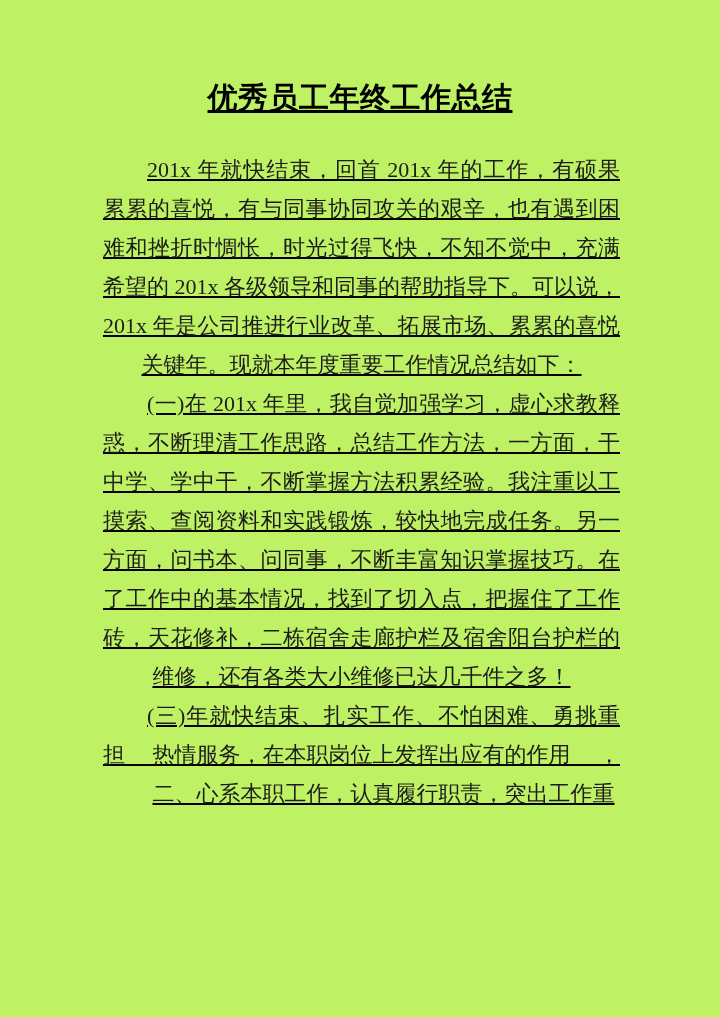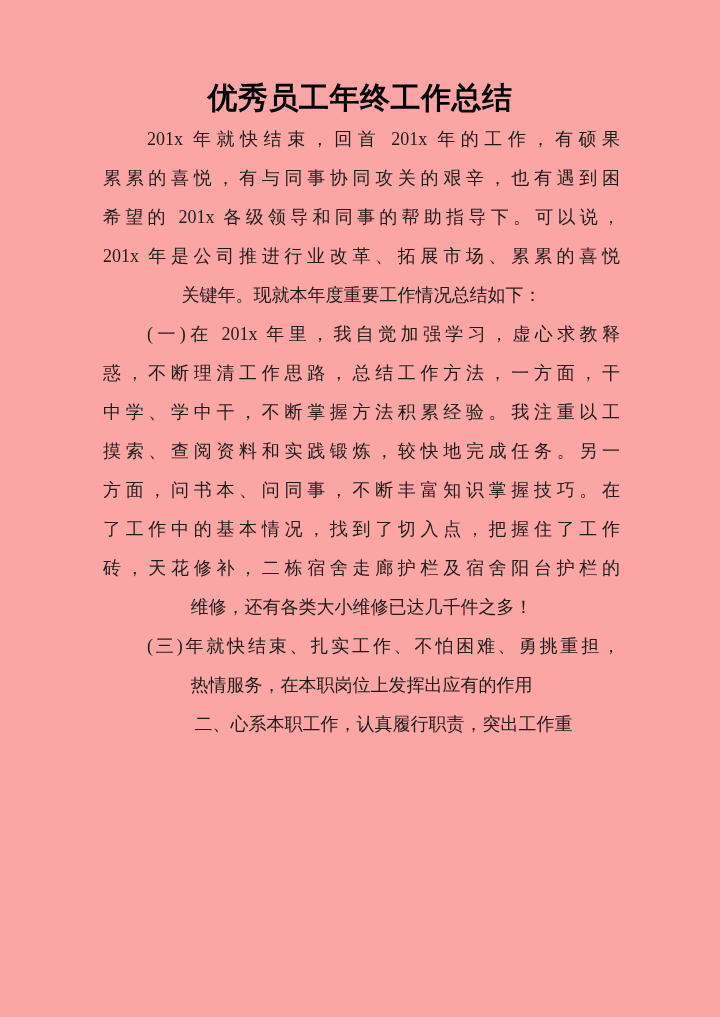--- a/index.html
+++ b/index.html
@@ -9,38 +9,39 @@
   body {
     width: 720px;
     height: 1017px;
     background: #ffffff;
     overflow: hidden;
   }
   .page {
     position: relative;
     width: 720px;
     height: 1017px;
-    background: #fca5a5;
+    background: #bef264;
+    text-decoration: underline;
   }
   .doc-title {
     margin: 0;
     padding-top: 80px;
     text-align: center;
     font-family: "Liberation Sans", "DejaVu Sans", sans-serif;
     font-weight: 700;
     font-size: 30px;
     line-height: 36px;
     color: #000000;
     letter-spacing: 0.5px;
   }
   .doc-body {
-    margin: 4px 100px 0 103px;
+    margin: 34px 100px 0 103px;
     width: 517px;
     font-family: "Liberation Serif", "DejaVu Serif", serif;
-    font-size: 18px;
+    font-size: 22px;
     color: #1c1c1c;
   }
   .para {
     margin: 0;
     padding: 0;
   }
   .line {
     height: 39px;
     line-height: 39px;
     white-space: nowrap;
@@ -57,20 +58,21 @@
 </style>
 </head>
 <body>
 
 <div class="page">
   <h1 class="doc-title">优秀员工年终工作总结</h1>
   <div class="doc-body">
       <div class="para">
         <div class="line indent fill">201x 年就快结束，回首 201x 年的工作，有硕果</div>
         <div class="line fill">累累的喜悦，有与同事协同攻关的艰辛，也有遇到困</div>
+        <div class="line fill">难和挫折时惆怅，时光过得飞快，不知不觉中，充满</div>
         <div class="line fill">希望的 201x 各级领导和同事的帮助指导下。可以说，</div>
         <div class="line fill">201x 年是公司推进行业改革、拓展市场、累累的喜悦</div>
         <div class="line">关键年。现就本年度重要工作情况总结如下：</div>
       </div>
       <div class="para">
         <div class="line indent fill">(一)在 201x 年里，我自觉加强学习，虚心求教释</div>
         <div class="line fill">惑，不断理清工作思路，总结工作方法，一方面，干</div>
         <div class="line fill">中学、学中干，不断掌握方法积累经验。我注重以工</div>
         <div class="line fill">摸索、查阅资料和实践锻炼，较快地完成任务。另一</div>
         <div class="line fill">方面，问书本、问同事，不断丰富知识掌握技巧。在</div>

